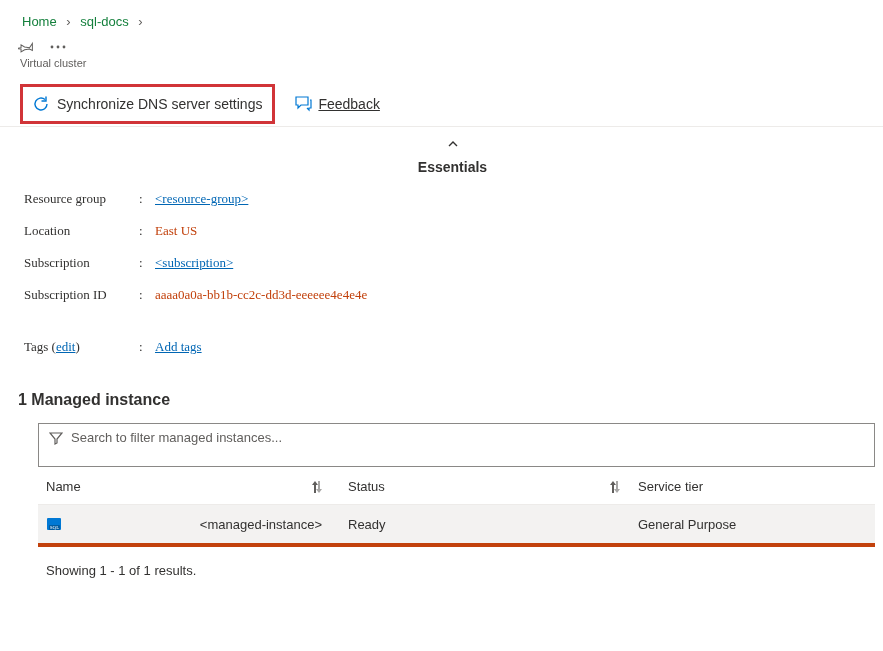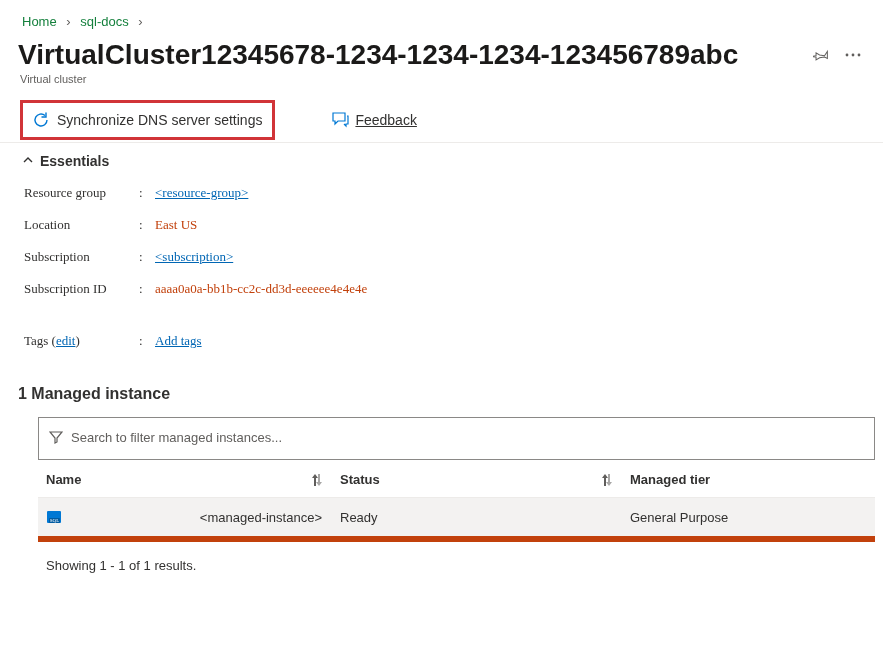--- a/index.html
+++ b/index.html
@@ -41,21 +41,20 @@
       padding: 2px 0 12px 20px;
       font-size: 11px;
       color: #605e5c;
     }
     .toolbar {
       display: flex;
       align-items: center;
       padding: 0 0 0 20px;
       border-bottom: 1px solid #edebe9;
       height: 46px;
-      gap: 37px;
     }
     .sync-btn {
       display: flex;
       align-items: center;
       gap: 8px;
       padding: 8px 10px;
       border: 3px solid #d13438;
       font-size: 14px;
       color: #323130;
       cursor: pointer;
@@ -75,20 +74,21 @@
     .icon-refresh { color: #0078d4; display: flex; }
     .icon-feedback { color: #0078d4; display: flex; }
     .essentials-header {
       display: flex;
       align-items: center;
       padding: 10px 0 8px 22px;
       gap: 6px;
       cursor: pointer;
       font-weight: 600;
       font-size: 14px;
+      flex-direction: column;
     }
     .essentials-grid {
       padding: 0 0 10px 24px;
     }
     .ess-row {
       display: flex;
       align-items: center;
       padding: 8px 0;
       font-size: 13px;
       font-family: Liberation Serif, serif;
@@ -116,51 +116,51 @@
       font-size: 16px;
       font-weight: 600;
       padding: 18px 0 14px 18px;
     }
     .table-area {
       padding: 0 8px 0 38px;
     }
     .search-wrap {
       border: 1px solid #8a8886;
       display: flex;
-      align-items: flex-start;
-      padding: 12px 10px;
+      align-items: flex-end;
+      padding: 21px 10px;
       gap: 8px;
       height: 43px;
     }
     .search-wrap input {
       border: none;
       outline: none;
       flex: 1;
       font-size: 13px;
       font-family: inherit;
       color: #323130;
     }
     .search-wrap input::placeholder { color: #605e5c; }
     .filter-icon { color: #605e5c; display: flex; }
     .table-header {
       display: flex;
       padding: 12px 8px 10px 8px;
       font-size: 13px;
-      font-weight: 700;
+      font-weight: 400;
     }
     .col-name { flex: 0 0 294px; display: flex; align-items: center; justify-content: space-between; padding-right: 18px;}
-    .col-status { flex: 0 0 290px; display: flex; align-items: center; justify-content: space-between; padding-right: 18px;}
+    .col-status { flex: 0 0 290px; display: flex; align-items: center; justify-content: space-between; padding-right: 18px; margin-left: 8px;}
     .col-tier { flex: 1; }
     .sort-icon { color: #605e5c; font-size: 11px; display: flex;}
     .table-row {
       display: flex;
       padding: 10px 8px;
       background: #f3f2f1;
       border-top: 1px solid #edebe9;
-      border-bottom: 6px solid #c2410c;
+      border-bottom: 4px solid #c2410c;
       align-items: center;
       font-size: 13px;
     }
     .mi-name { display: flex; align-items: center; gap: 10px; }
     .mi-icon { width: 18px; height: 18px; display: inline-flex; align-items: center; justify-content: center;}
     .results-text {
       padding: 16px 0 0 8px;
       font-size: 13px;
     }
   </style>
@@ -168,21 +168,20 @@
 <body>
 
 <div class="breadcrumb">
   <a href="#">Home</a>
   <span class="sep">›</span>
   <a href="#">sql-docs</a>
   <span class="sep">›</span>
 </div>
 
 <div class="title-row">
-  <h1 class="page-title">VirtualCluster12345678-1234-1234-1234-123456789abc</h1>
   <div class="title-actions">
     <span class="pin-icon">
       <svg width="16" height="16" viewBox="0 0 16 16" fill="none" stroke="currentColor" stroke-width="1">
           <path d="M10 1l5 5-3 1-3 4-1 4-2-2-4 3 3-4-2-2 4-1 4-3z" transform="rotate(45 8 8)"></path>
         </svg>
     </span>
     <span class="more-icon">
       <svg width="16" height="4" viewBox="0 0 16 4" fill="currentColor">
           <circle cx="2" cy="2" r="1.4"></circle>
           <circle cx="8" cy="2" r="1.4"></circle>
@@ -277,21 +276,21 @@
     <div class="col-status">
       <span>Status</span>
       <span class="sort-icon">
           <svg width="10" height="12" viewBox="0 0 10 12" fill="currentColor">
             <path d="M3 0L0 4h2v8h2V4h2z"></path>
             <path d="M7 12l3-4H8V0H6v8H4z" opacity="0.55"></path>
           </svg>
         </span>
     </div>
     <div class="col-tier">
-      <span>Managed tier</span>
+      <span>Service tier</span>
     </div>
   </div>
 
   <div class="table-row">
     <div class="col-name mi-name">
       <span class="mi-icon">
         <svg width="18" height="18" viewBox="0 0 18 18">
             <rect x="1" y="3" width="14" height="12" rx="1" fill="#0078d4"></rect>
             <rect x="3" y="10" width="11" height="5" rx="1" fill="#005ba1"></rect>
             <text x="8.5" y="14" font-size="5" fill="#fff" text-anchor="middle" font-family="Segoe UI">SQL</text>

